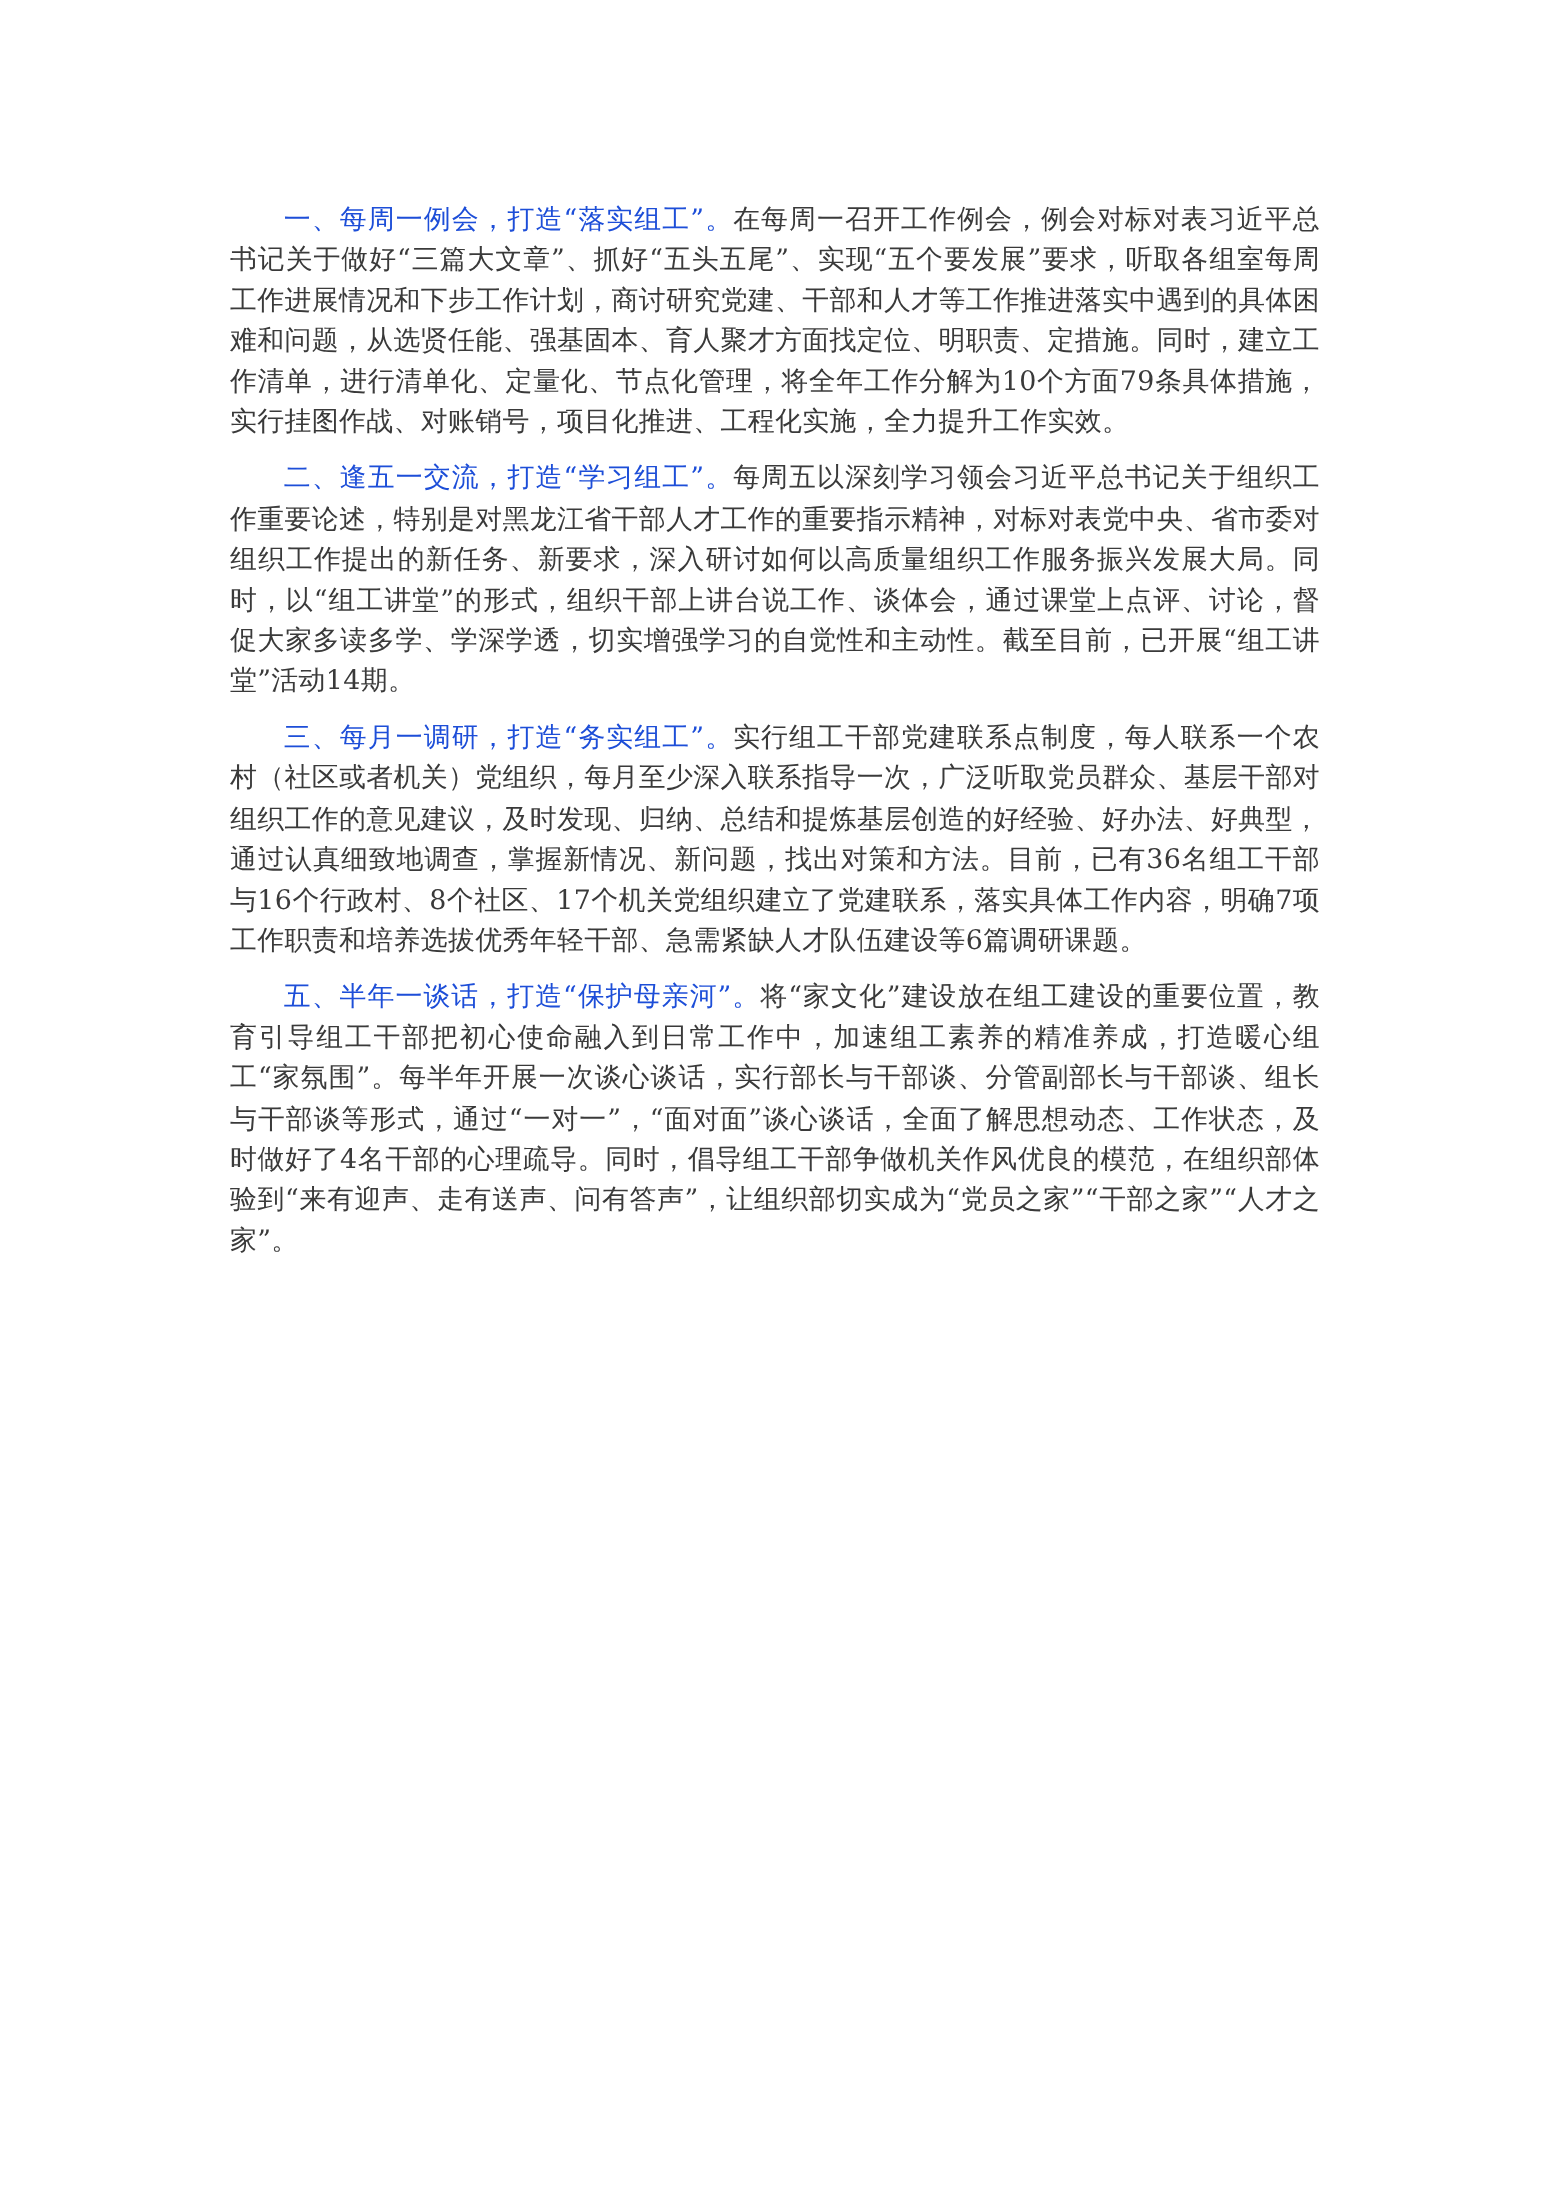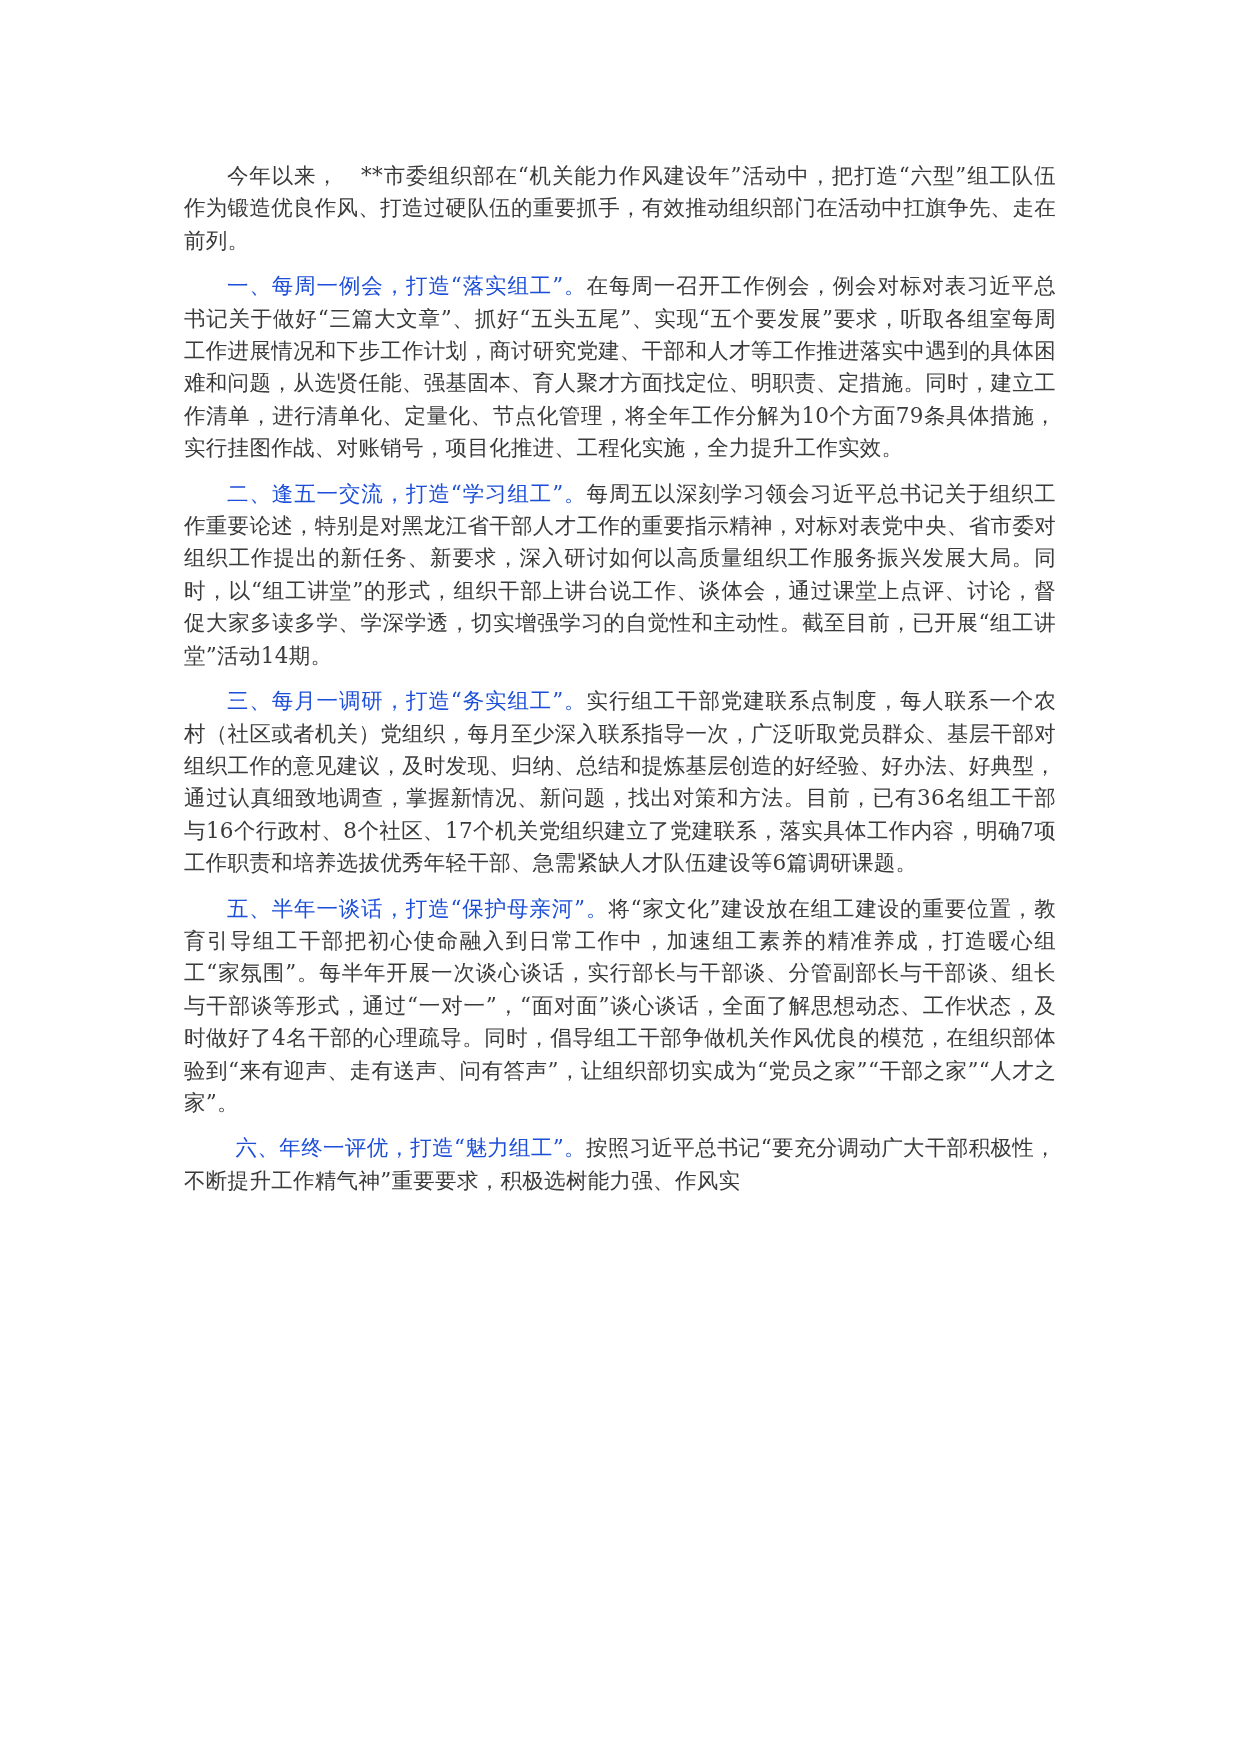--- a/index.html
+++ b/index.html
@@ -34,35 +34,31 @@
     }
     .heading {
       font-weight: normal;
       color: #1d4ed8;
     }
   </style>
 </head>
 <body>
 
 <div class="page">
-  <p class="para">今年以来，　**市委组织部在“机关能力作风建设年”活动中，把打造“六型”组工队伍作为锻造优良作风、打造过硬队伍的重要抓手，有效推动组织部门在活动中扛旗争先、走在前列。</p>
 
   <p class="para">
     <span class="heading">一、每周一例会，打造“落实组工”。</span><span>在每周一召开工作例会，例会对标对表习近平总书记关于做好“三篇大文章”、抓好“五头五尾”、实现“五个要发展”要求，听取各组室每周工作进展情况和下步工作计划，商讨研究党建、干部和人才等工作推进落实中遇到的具体困难和问题，从选贤任能、强基固本、育人聚才方面找定位、明职责、定措施。同时，建立工作清单，进行清单化、定量化、节点化管理，将全年工作分解为10个方面79条具体措施，实行挂图作战、对账销号，项目化推进、工程化实施，全力提升工作实效。</span>
   </p>
 
   <p class="para">
     <span class="heading">二、逢五一交流，打造“学习组工”。</span><span>每周五以深刻学习领会习近平总书记关于组织工作重要论述，特别是对黑龙江省干部人才工作的重要指示精神，对标对表党中央、省市委对组织工作提出的新任务、新要求，深入研讨如何以高质量组织工作服务振兴发展大局。同时，以“组工讲堂”的形式，组织干部上讲台说工作、谈体会，通过课堂上点评、讨论，督促大家多读多学、学深学透，切实增强学习的自觉性和主动性。截至目前，已开展“组工讲堂”活动14期。</span>
   </p>
 
   <p class="para">
     <span class="heading">三、每月一调研，打造“务实组工”。</span><span>实行组工干部党建联系点制度，每人联系一个农村（社区或者机关）党组织，每月至少深入联系指导一次，广泛听取党员群众、基层干部对组织工作的意见建议，及时发现、归纳、总结和提炼基层创造的好经验、好办法、好典型，通过认真细致地调查，掌握新情况、新问题，找出对策和方法。目前，已有36名组工干部与16个行政村、8个社区、17个机关党组织建立了党建联系，落实具体工作内容，明确7项工作职责和培养选拔优秀年轻干部、急需紧缺人才队伍建设等6篇调研课题。</span>
   </p>
 
 
   <p class="para">
     <span class="heading">五、半年一谈话，打造“保护母亲河”。</span><span>将“家文化”建设放在组工建设的重要位置，教育引导组工干部把初心使命融入到日常工作中，加速组工素养的精准养成，打造暖心组工“家氛围”。每半年开展一次谈心谈话，实行部长与干部谈、分管副部长与干部谈、组长与干部谈等形式，通过“一对一”，“面对面”谈心谈话，全面了解思想动态、工作状态，及时做好了4名干部的心理疏导。同时，倡导组工干部争做机关作风优良的模范，在组织部体验到“来有迎声、走有送声、问有答声”，让组织部切实成为“党员之家”“干部之家”“人才之家”。</span>
   </p>
 
-  <p class="para extra-indent">
-    <span class="heading">六、年终一评优，打造“魅力组工”。</span><span>按照习近平总书记“要充分调动广大干部积极性，不断提升工作精气神”重要要求，积极选树能力强、作风实</span>
-  </p>
 </div>
 
 </body></html>

